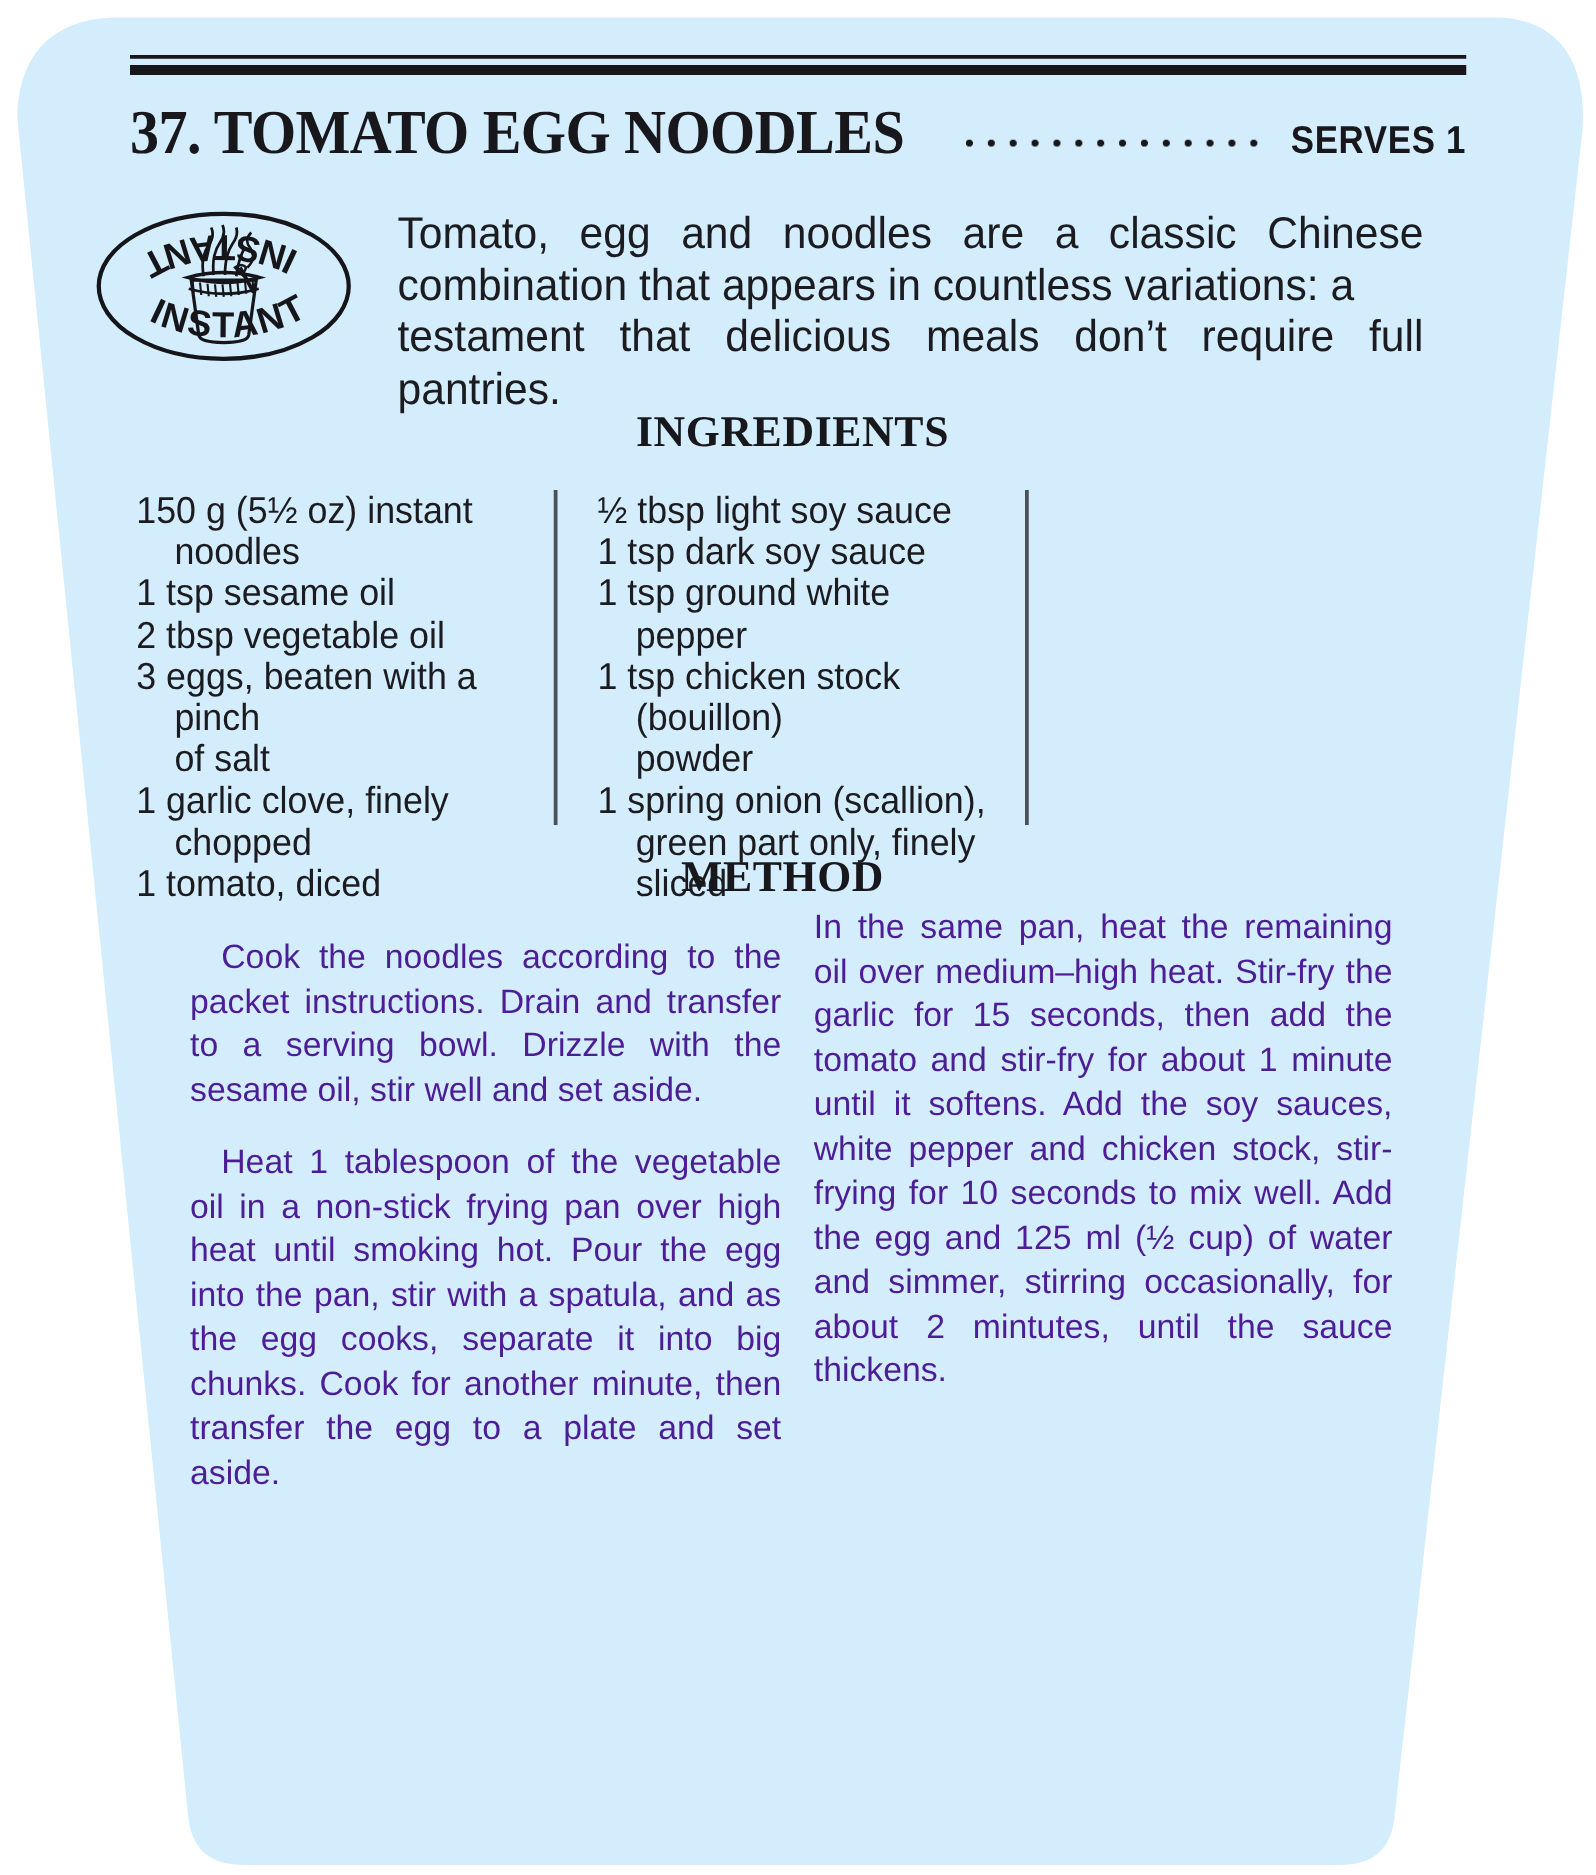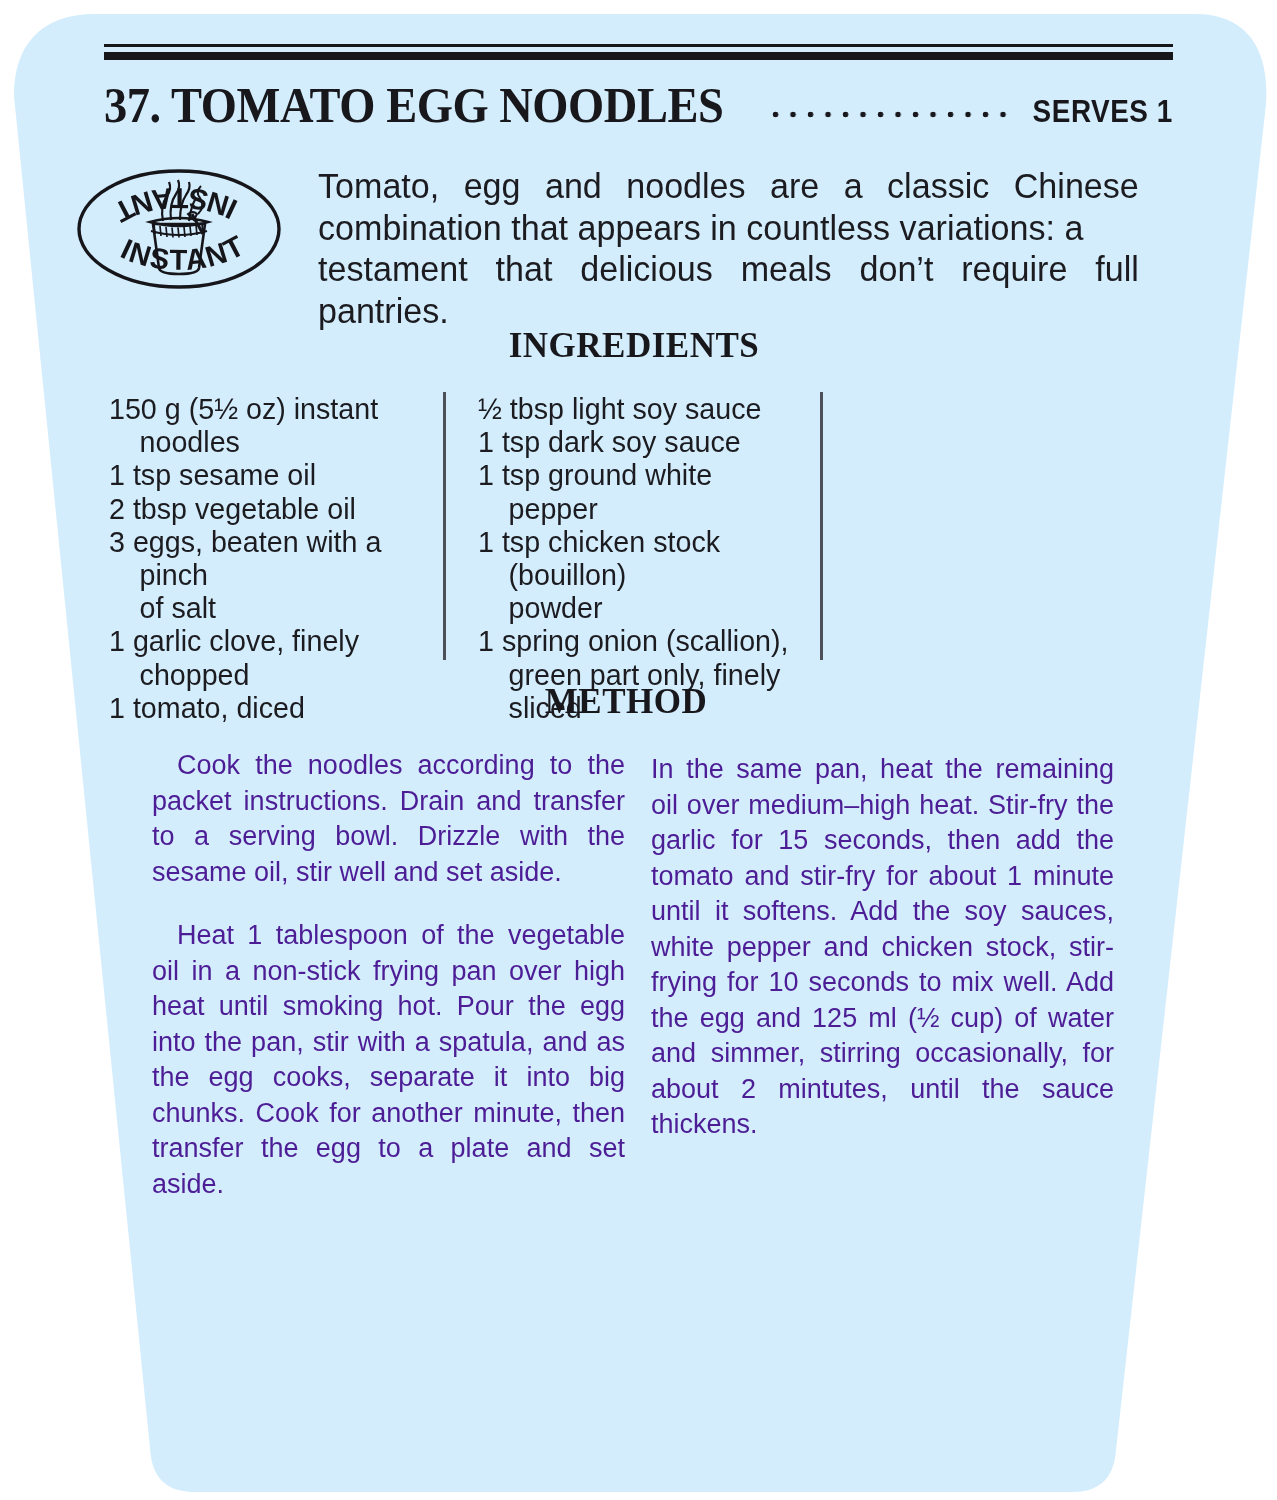--- a/index.html
+++ b/index.html
@@ -163,21 +163,21 @@
   .met-col {
     position: absolute;
     font-size: 27px;
     line-height: 35.5px;
     color: #4c1d95;
     text-align: justify;
   }
   #met-col-1 { left: 152px; top: 748px; width: 473px; }
   #met-col-2 { left: 651px; top: 724px; width: 463px; }
   .met-p { margin: 0 0 22px 0; text-indent: 25px; }
-  .met-p:last-child { margin-bottom: 0; margin-top: 28px; }
+  .met-p:last-child { margin-bottom: 0; }
   .met-p.noindent { text-indent: 0; }
 </style>
 </head>
 <body>
 
 <svg id="card-shape" viewBox="0 0 1277 1500" aria-hidden="true">
   <defs>
     <clipPath id="cardclip">
       <path d="M 95,14
                C 40,14 14,46 14,96

